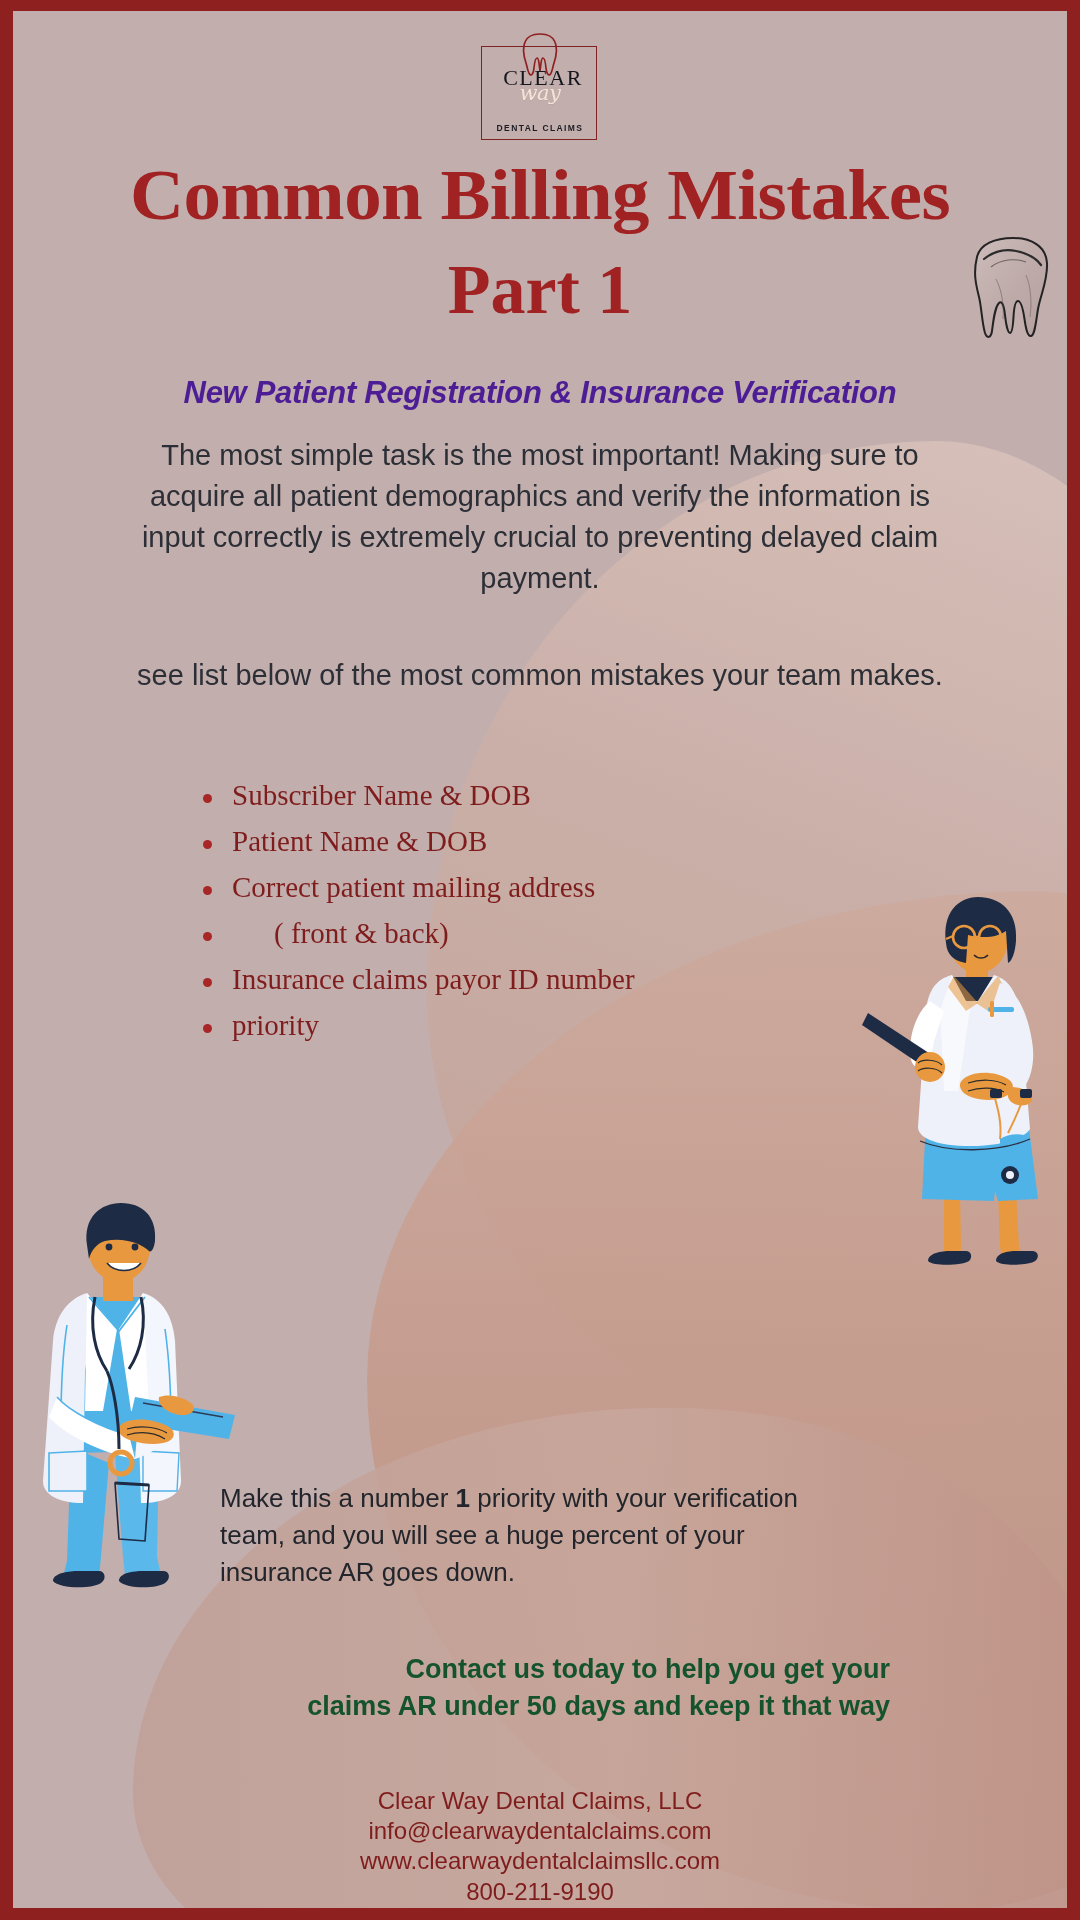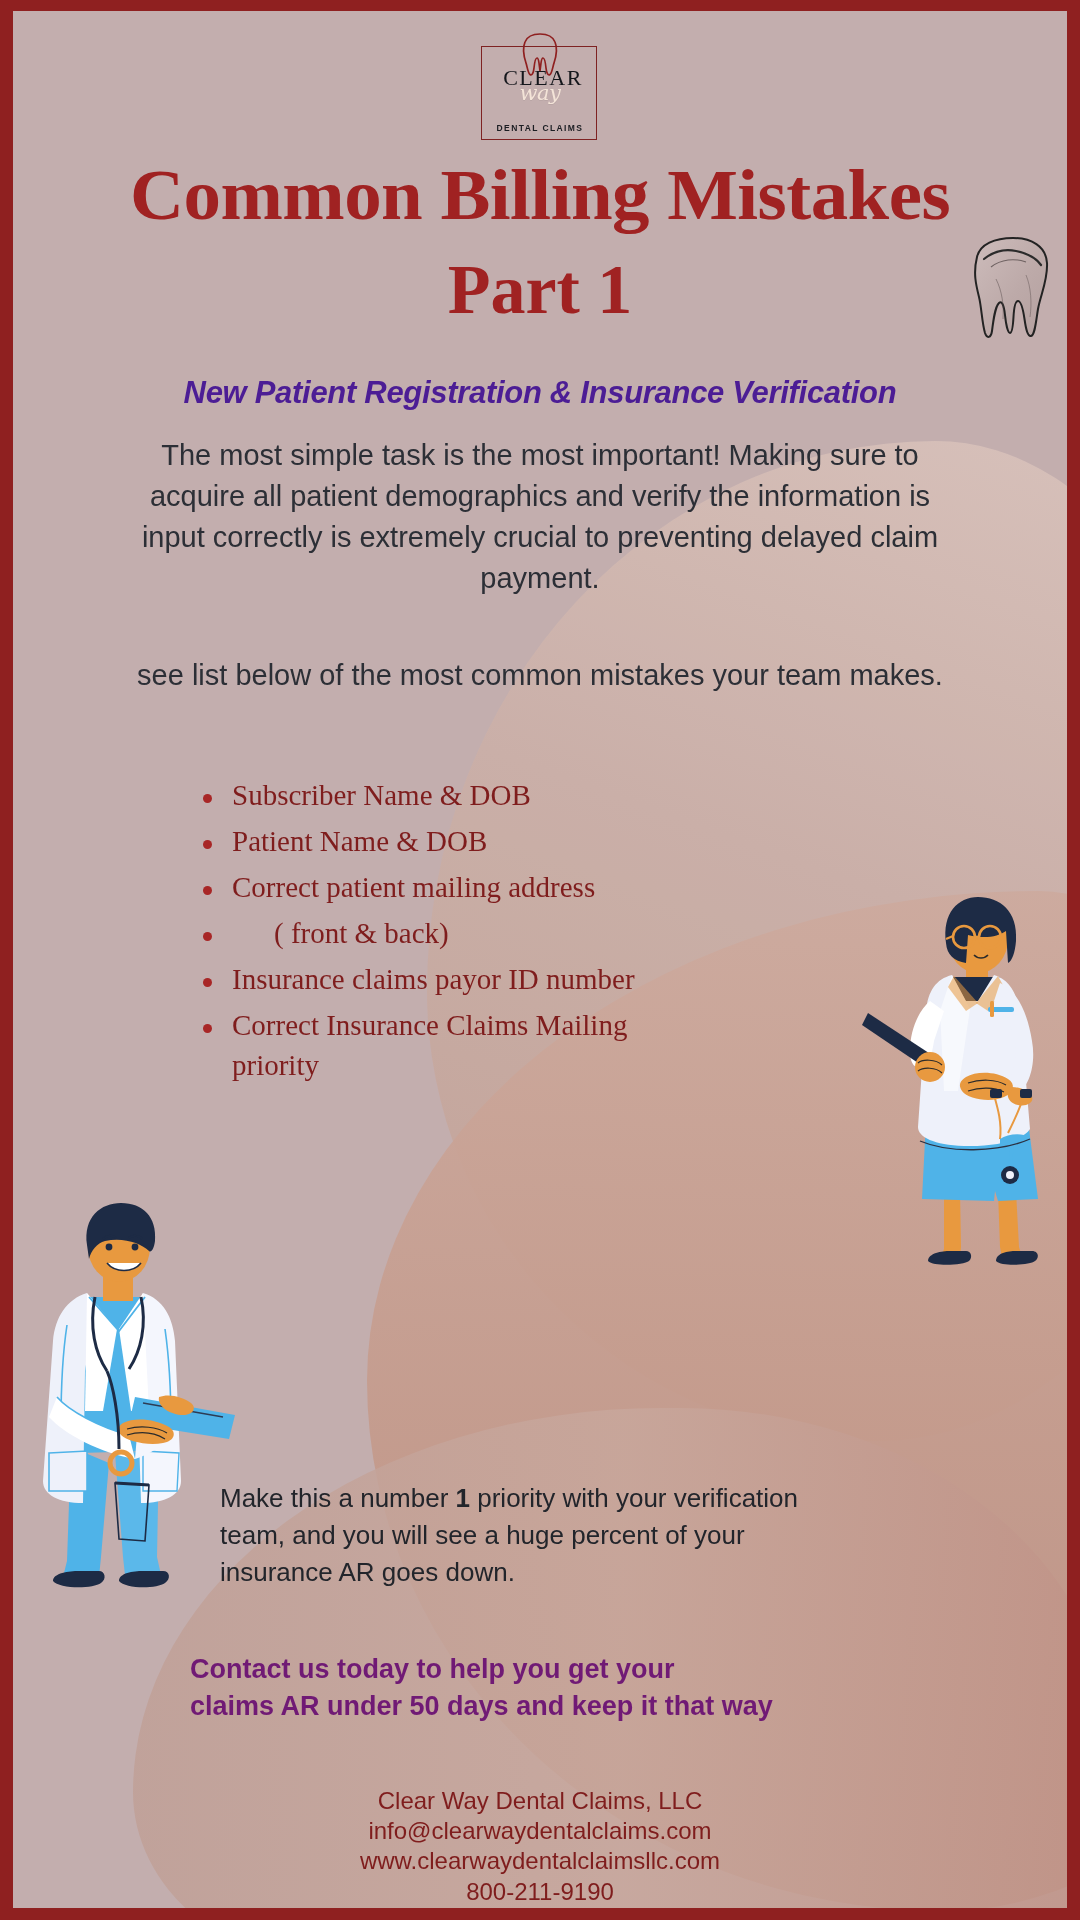--- a/index.html
+++ b/index.html
@@ -115,22 +115,22 @@
   .li.wrap2 .cont{display:block;padding-left:0;margin-top:11px;}
   
   .closing{
     position:absolute;left:50%;transform:translateX(-50%);top:1469px;
     width:640px;
     font-size:26px;color:#22252b;line-height:1.42;font-weight:300;
   }
   .closing b{font-weight:bold;}
   .cta{
     position:absolute;left:50%;transform:translateX(-50%);top:1640px;
-    width:700px;text-align:left;
-    font-size:27px;font-weight:bold;color:#701a75;line-height:1.38;
+    width:700px;text-align:right;
+    font-size:27px;font-weight:bold;color:#14532d;line-height:1.38;
   }
   .footer{
     position:absolute;left:50%;transform:translateX(-50%);top:1775px;
     width:760px;text-align:center;
     font-size:24px;color:#7f1d1d;line-height:1.26;font-weight:300;
   }
   .footer div{white-space:nowrap;}
   
   .doc-f{position:absolute;left:835px;top:880px;}
   .doc-m{position:absolute;left:10px;top:1190px;}
@@ -183,21 +183,20 @@
 
     <div class="list">
       <div class="li"><span>Subscriber Name &amp; DOB</span></div>
       <div class="li"><span>Patient Name &amp; DOB</span></div>
       <div class="li"><span>Correct patient mailing address</span></div>
       <div class="li">
         <span class="sub">( front &amp; back)</span>
       </div>
       <div class="li"><span>Insurance claims payor ID number</span></div>
       <div class="li wrap2">
-        <span>Correct Insurance Claims Mailing</span>
         <span class="cont">priority</span>
       </div>
     </div>
 
     <div class="closing"><span>Make this a number </span><b>1</b><span> priority with your verification team, and you will see a huge percent of your insurance AR goes down.</span></div>
 
     <div class="cta">
       <div>Contact us today to help you get your</div>
       <div>claims AR under 50 days and keep it that way</div>
     </div>

